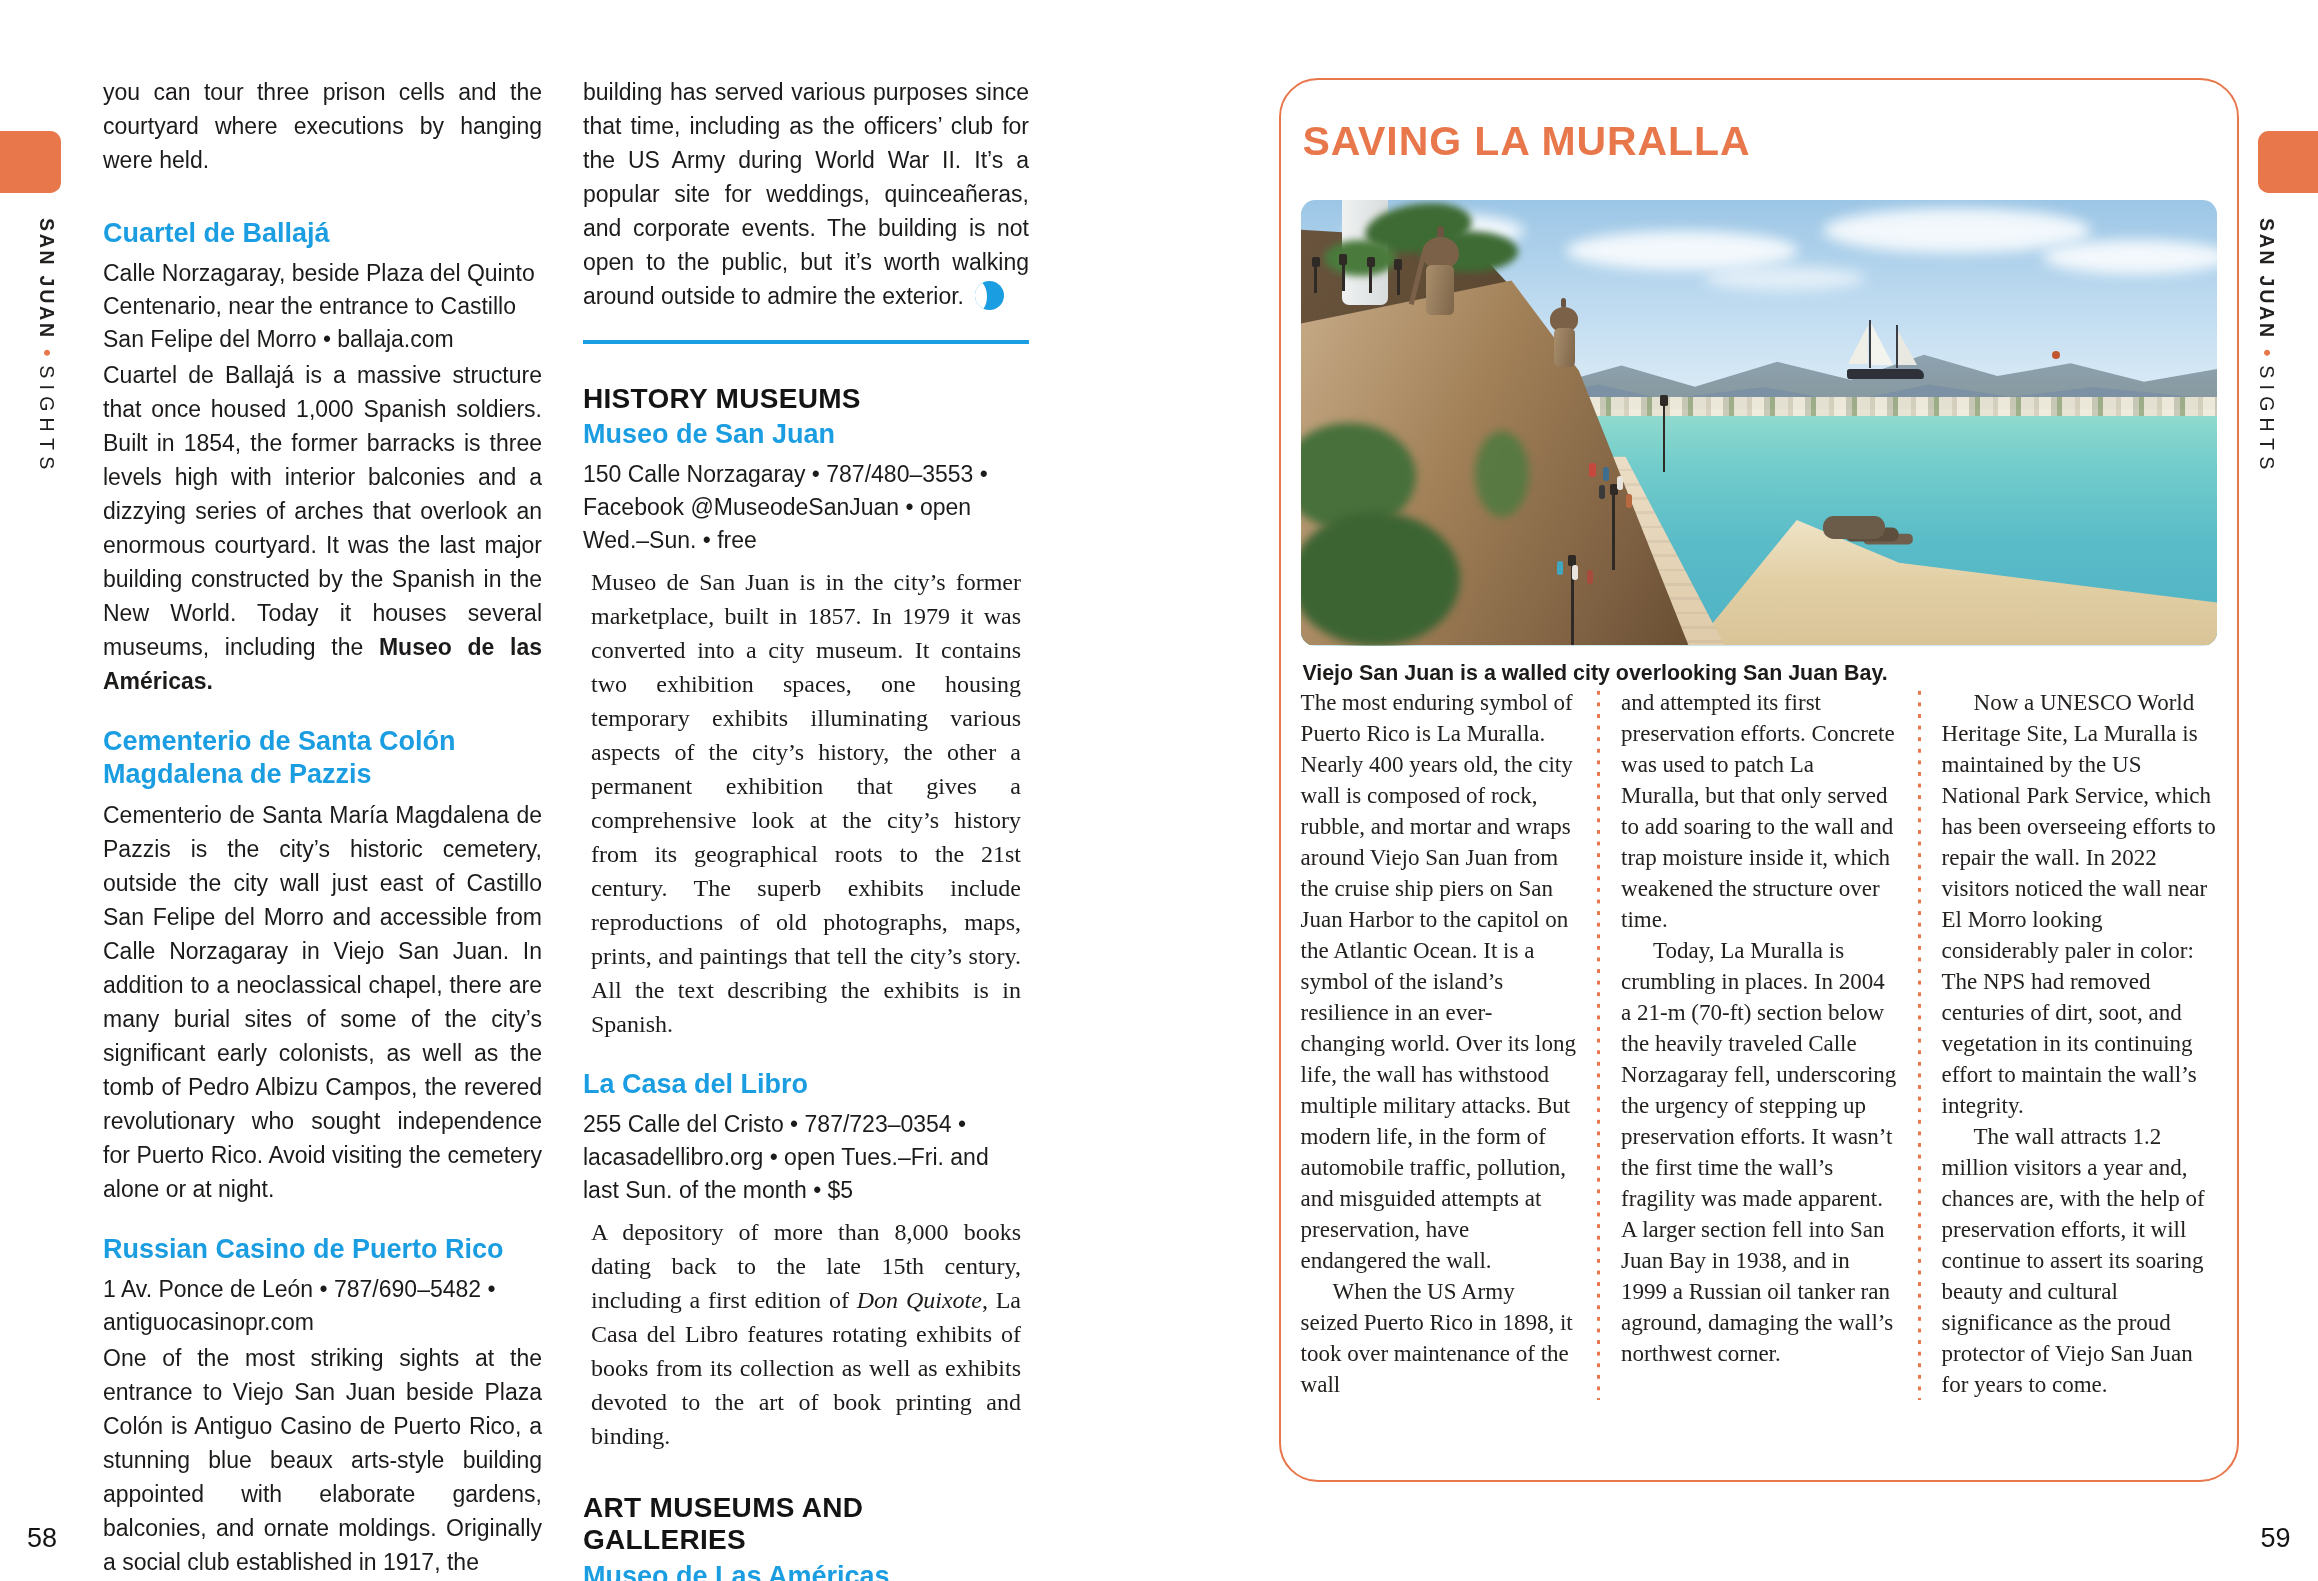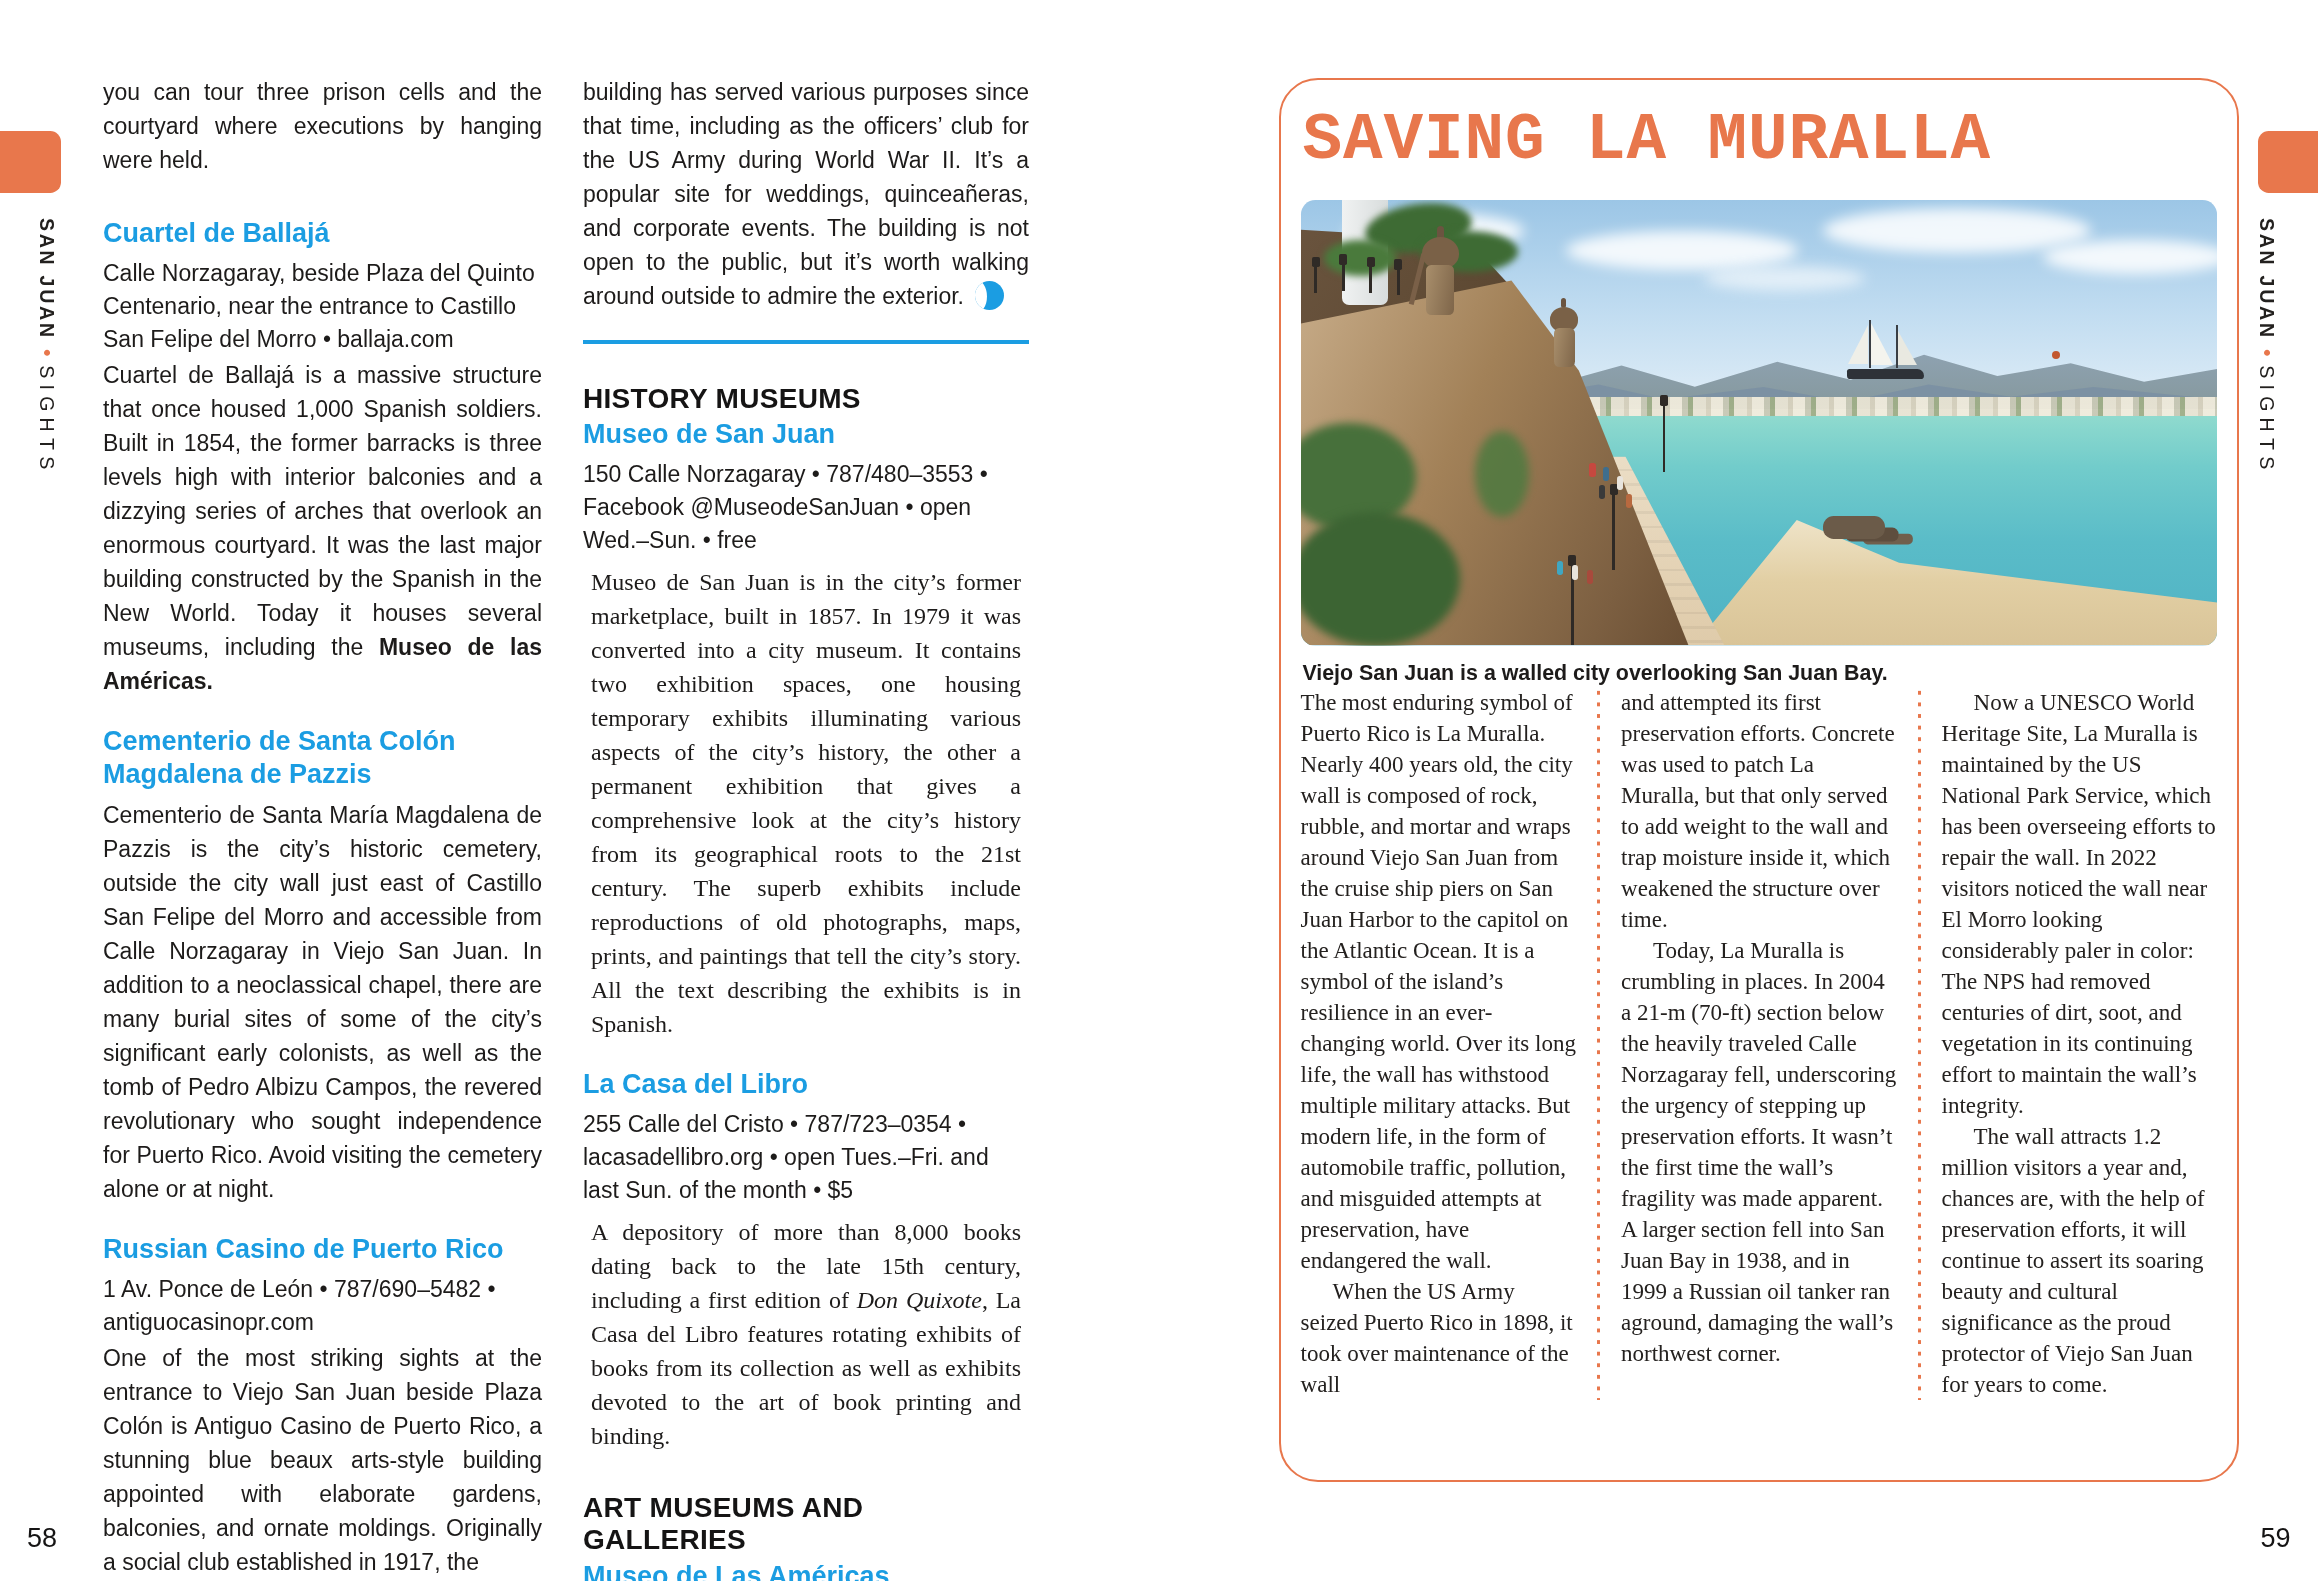--- a/index.html
+++ b/index.html
@@ -36,22 +36,22 @@
   .vtab .section{letter-spacing:6.2px;}
 
   .pagenum{position:absolute;bottom:27px;font-size:27px;font-weight:normal;color:#151414;}
   #pagenum-left{left:27px;}
   #pagenum-right{right:28.5px;margin-left:8px;}
 
   
   #sidebar-box{position:absolute;left:1279px;top:78px;width:960px;height:1404px;
                border:2.7px solid #e8774c;border-radius:39px;box-sizing:border-box;
                padding:16px 19.6px 18px 19.6px;background:#ffffff;}
-  #sidebar-title{font-family:Liberation Mono, monospace;font-weight:bold;color:#e8774c;
-                 font-size:66px;line-height:64px;letter-spacing:0.9px;margin:12.5px 0 27px 1.8px;}
+  #sidebar-title{font-family:Liberation Sans, sans-serif;font-weight:bold;color:#e8774c;
+                 font-size:41px;line-height:64px;letter-spacing:0.9px;margin:12.5px 0 27px 1.8px;}
   .sb-caption{font-size:21.4px;line-height:27px;font-weight:bold;color:#1d1b1a;margin:14.3px 0 0 1.8px;text-align:left;}
   #sb-cols{display:flex;align-items:stretch;}
   .sb-col{flex:1 1 0;font-family:"Liberation Serif",serif;font-size:23px;line-height:31px;
           color:#24211f;text-align:left;}
   .sb-col p{margin:0;}
   .sb-col p.ind{text-indent:32px;}
   #sb-col-a{padding-right:19.6px;}
   #sb-col-b{padding:0 19.6px;}
   #sb-col-c{padding-left:19.6px;}
   .dotline{width:5.4px;flex:0 0 5.4px;background-image:radial-gradient(circle 2.1px,#e8774c 97%,rgba(0,0,0,0));
@@ -263,21 +263,21 @@
 
     <p class="sb-caption">Viejo San Juan is a walled city overlooking San Juan Bay.</p>
 
     <div id="sb-cols">
       <div class="sb-col" id="sb-col-a">
         <p>The most enduring symbol of Puerto Rico is La Muralla. Nearly 400 years old, the city wall is composed of rock, rubble, and mortar and wraps around Viejo San Juan from the cruise ship piers on San Juan Harbor to the capitol on the Atlantic Ocean. It is a symbol of the island’s resilience in an ever-changing world. Over its long life, the wall has withstood multiple military attacks. But modern life, in the form of automobile traffic, pollution, and misguided attempts at preservation, have endangered the wall.</p>
         <p class="ind">When the US Army seized Puerto Rico in 1898, it took over maintenance of the wall</p>
       </div>
       <div class="dotline"></div>
       <div class="sb-col" id="sb-col-b">
-        <p>and attempted its first preservation efforts. Concrete was used to patch La Muralla, but that only served to add weight to the wall and trap moisture inside it, which weakened the structure over time.</p>
+        <p>and attempted its first preservation efforts. Concrete was used to patch La Muralla, but that only served to add soaring to the wall and trap moisture inside it, which weakened the structure over time.</p>
         <p class="ind">Today, La Muralla is crumbling in places. In 2004 a 21-m (70-ft) section below the heavily traveled Calle Norzagaray fell, underscoring the urgency of stepping up preservation efforts. It wasn’t the first time the wall’s fragility was made apparent. A larger section fell into San Juan Bay in 1938, and in 1999 a Russian oil tanker ran aground, damaging the wall’s northwest corner.</p>
       </div>
       <div class="dotline"></div>
       <div class="sb-col" id="sb-col-c">
         <p class="ind">Now a UNESCO World Heritage Site, La Muralla is maintained by the US National Park Service, which has been overseeing efforts to repair the wall. In 2022 visitors noticed the wall near El Morro looking considerably paler in color: The NPS had removed centuries of dirt, soot, and vegetation in its continuing effort to maintain the wall’s integrity.</p>
         <p class="ind">The wall attracts 1.2 million visitors a year and, chances are, with the help of preservation efforts, it will continue to assert its soaring beauty and cultural significance as the proud protector of Viejo San Juan for years to come.</p>
       </div>
     </div>
   </div>
 

